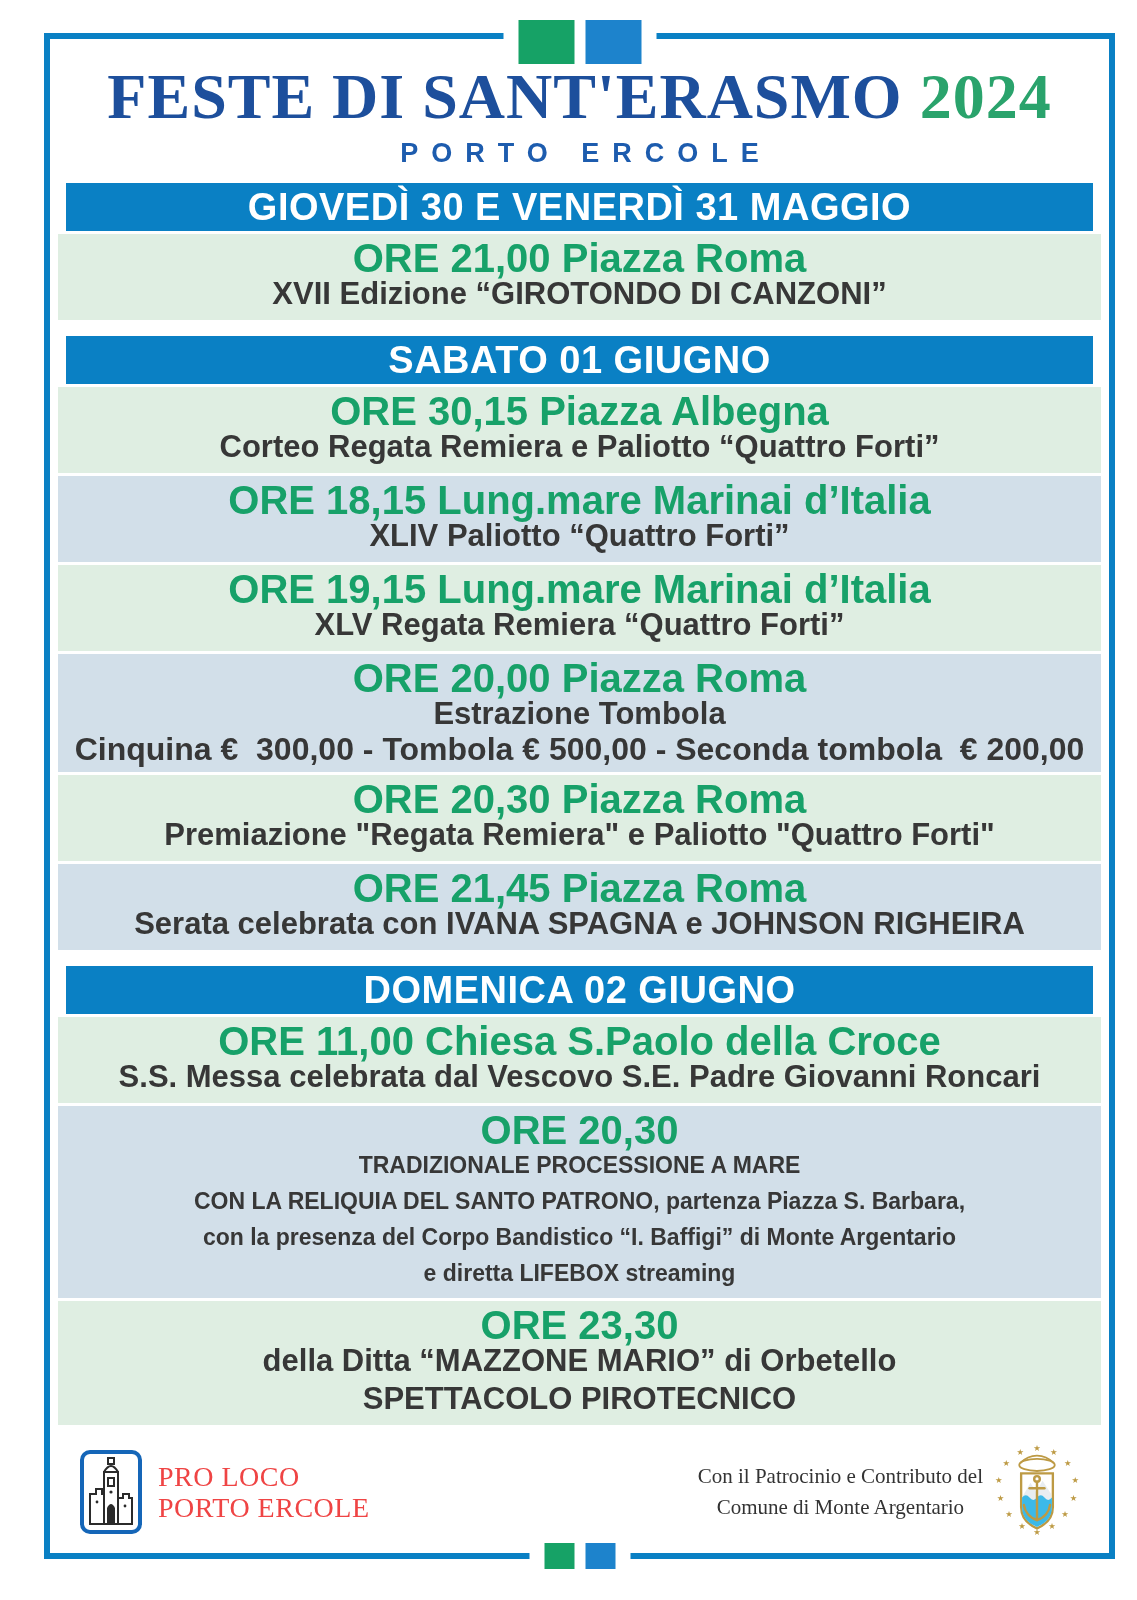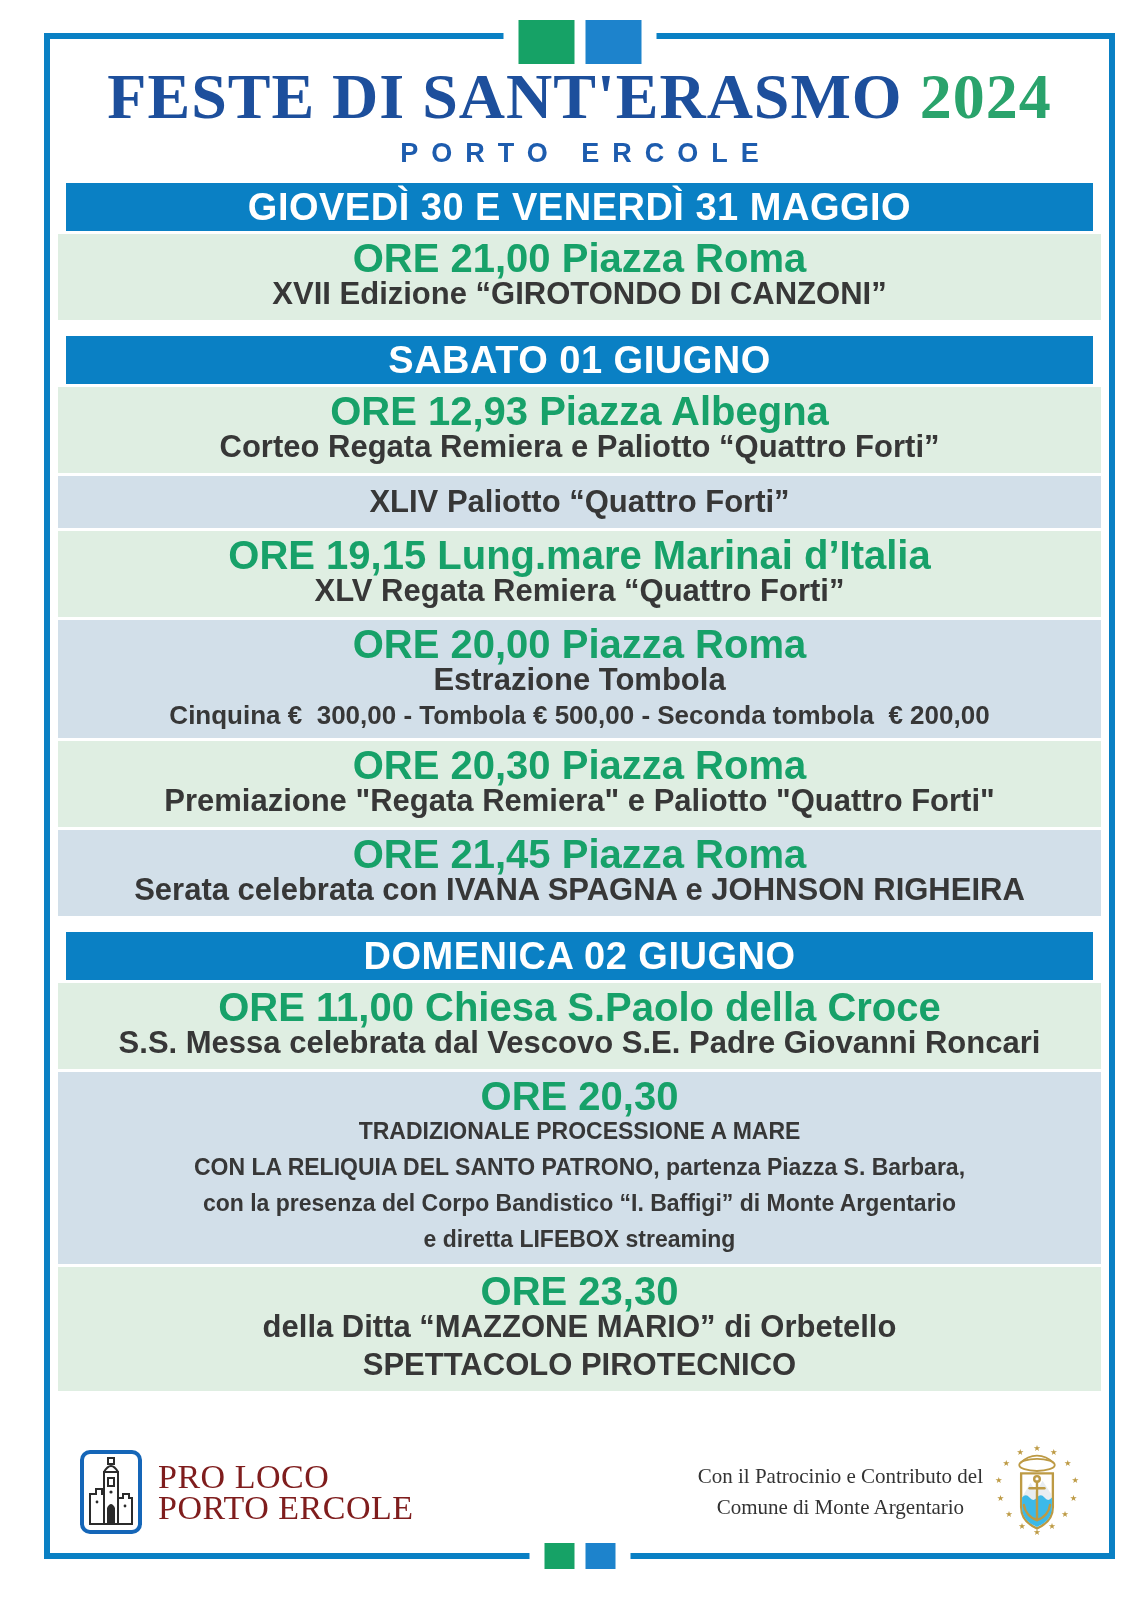--- a/index.html
+++ b/index.html
@@ -57,35 +57,35 @@
     background:var(--band-blue);color:#ffffff;text-align:center;
     font-size:38px;font-weight:bold;height:48px;line-height:48px;
     margin:0 16px;letter-spacing:0.5px;
   }
   .event{margin:3px 8px 0;padding:7px 6px;text-align:center;}
   .event:first-of-type{margin-top:4px;}
   .tone-green{background:var(--pale-green);}
   .tone-blue{background:var(--pale-blue);}
   .time{color:var(--time-green);font-weight:bold;font-size:40px;line-height:34px;}
   .line{color:var(--text-dark);font-weight:bold;font-size:31px;line-height:38px;white-space:pre-wrap;}
-  .line.sub{font-size:26px;line-height:32px;}
+  .line.sub{font-size:32px;line-height:32px;}
   .line.proc{font-size:23px;line-height:36px;}
 
   .footer{
     margin-top:auto;margin-bottom:12px;padding:10px 30px 0;
     display:flex;align-items:center;justify-content:space-between;
   }
   .footer-left{display:flex;align-items:center;}
   .logo-box{
     width:62px;height:84px;border:4px solid #1566b8;border-radius:10px;
     display:flex;align-items:center;justify-content:center;margin-right:16px;background:#fff;
   }
   .logo-text{
-    font-family:"Liberation Serif", serif;font-size:34px;line-height:31px;
-    color:#7f1d1d;letter-spacing:0.5px;
+    font-family:"Liberation Serif", serif;font-size:28px;line-height:31px;
+    color:#ef4444;letter-spacing:0.5px;
   }
   .footer-right{display:flex;align-items:center;}
   .patronage-text{
     font-family:Liberation Serif, serif;font-size:21px;line-height:31px;
     color:#333;text-align:center;margin-right:12px;
   }
 </style>
 </head>
 <body>
 
@@ -107,24 +107,25 @@
       <div class="day-header">GIOVEDÌ 30 E VENERDÌ 31 MAGGIO</div>
       <div class="event tone-green">
         <div class="time">ORE 21,00 Piazza Roma</div>
         <div class="line">XVII Edizione “GIROTONDO DI CANZONI”</div>
       </div>
     </section>
 
     <section class="day">
       <div class="day-header">SABATO 01 GIUGNO</div>
       <div class="event tone-green">
-        <div class="time">ORE 12,93 Piazza Albegna</div>
+        <div class="time">ORE 30,15 Piazza Albegna</div>
         <div class="line">Corteo Regata Remiera e Paliotto “Quattro Forti”</div>
       </div>
       <div class="event tone-blue">
+        <div class="time">ORE 18,15 Lung.mare Marinai d’Italia</div>
         <div class="line">XLIV Paliotto “Quattro Forti”</div>
       </div>
       <div class="event tone-green">
         <div class="time">ORE 19,15 Lung.mare Marinai d’Italia</div>
         <div class="line">XLV Regata Remiera “Quattro Forti”</div>
       </div>
       <div class="event tone-blue">
         <div class="time">ORE 20,00 Piazza Roma</div>
         <div class="line">Estrazione Tombola</div>
         <div class="line sub">Cinquina €  300,00 - Tombola € 500,00 - Seconda tombola  € 200,00</div>

